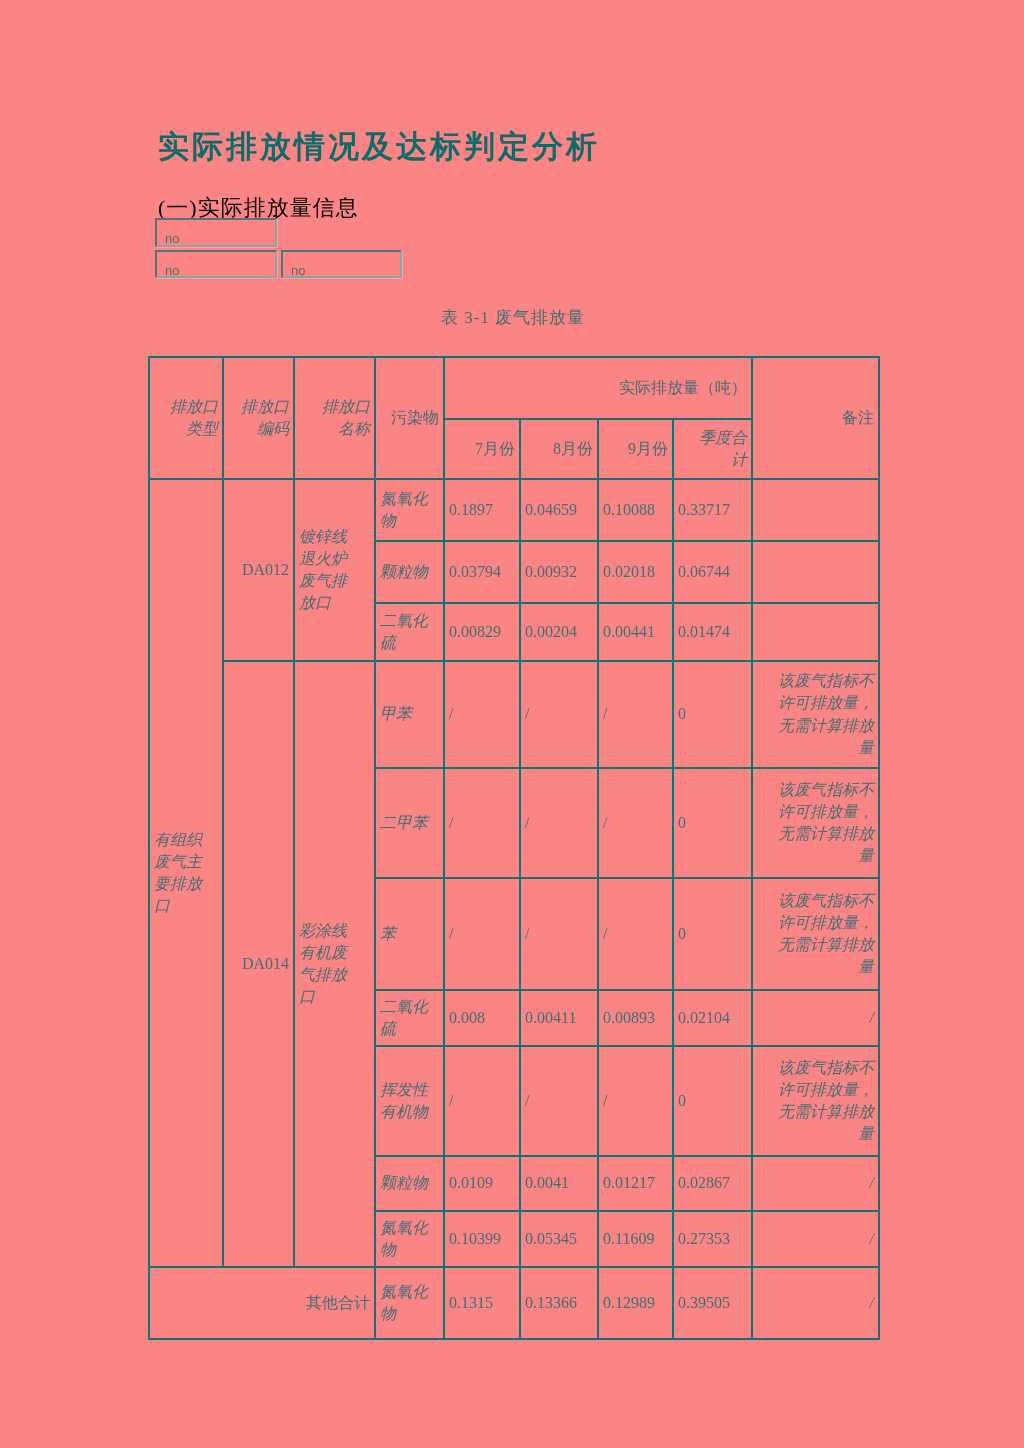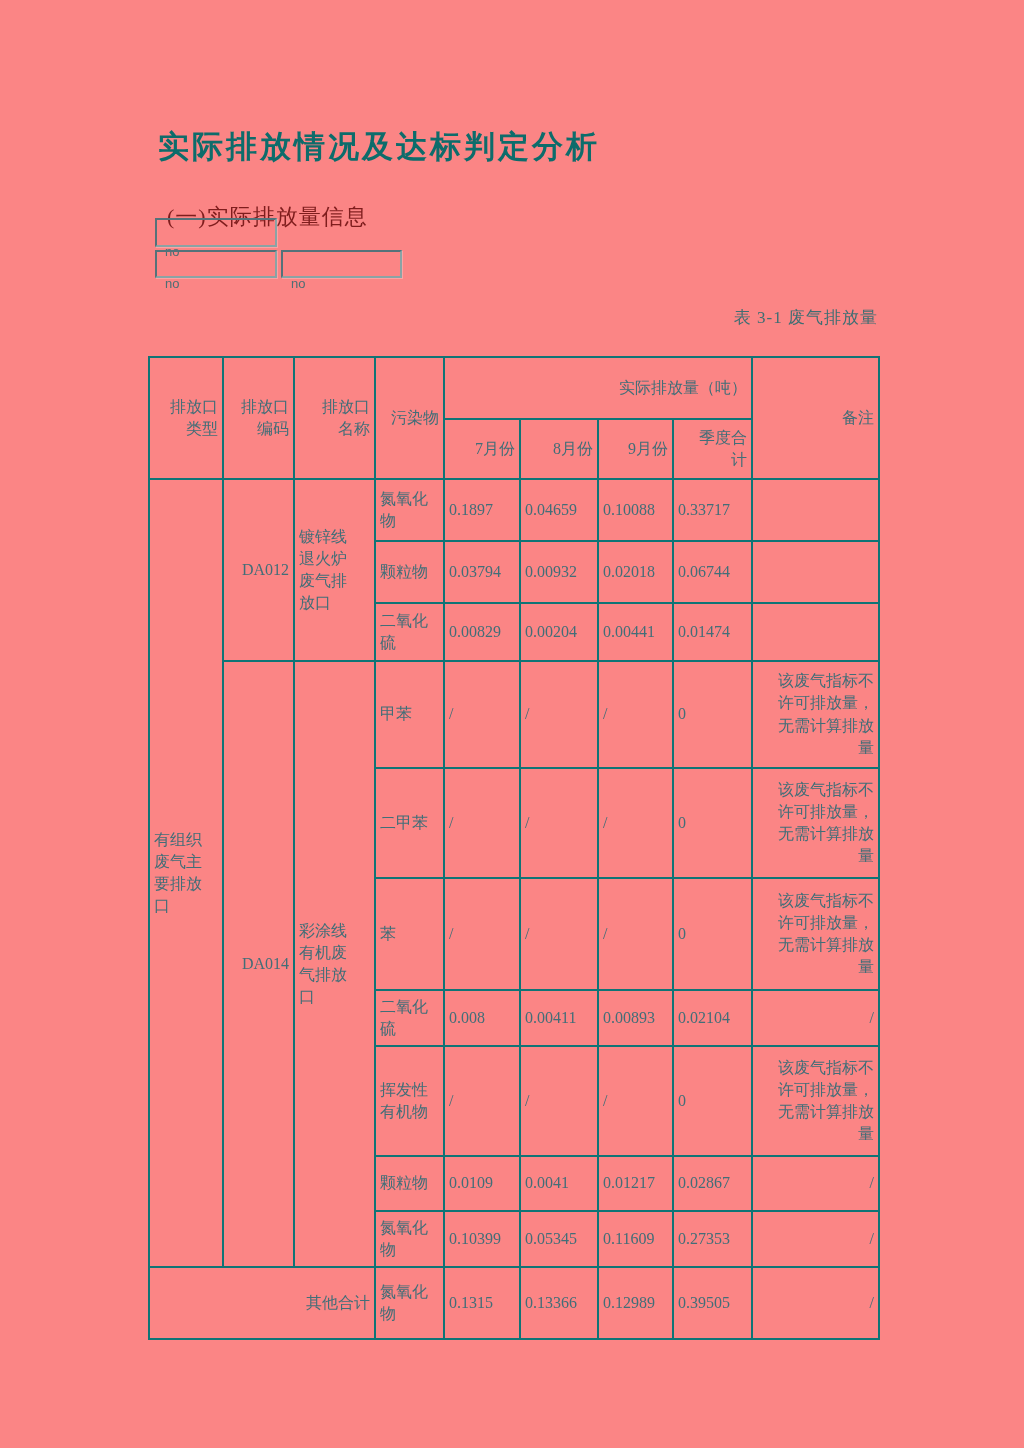--- a/index.html
+++ b/index.html
@@ -7,49 +7,49 @@
     position:relative; width:1024px; height:1448px; overflow:hidden;
     background:#FB8585;
     font-family:"Liberation Serif","DejaVu Serif",serif;
     color:#426E78;
   }
   .page-title {
     position:absolute; left:154px; top:122px; margin:4px;
     font-size:31px; font-weight:bold; letter-spacing:3px; color:#0D6C6B;
   }
   .section-heading {
-    position:absolute; left:154px; top:189px; margin:13px;
-    font-size:22px; font-weight:normal; letter-spacing:1px; color:#7f1d1d;
+    position:absolute; left:154px; top:189px; margin:4px;
+    font-size:22px; font-weight:normal; letter-spacing:1px; color:#000000;
   }
   .fld {
     position:absolute; box-sizing:border-box;
     border:2px solid; border-color:#53727A #8AA3A5 #8AA3A5 #53727A;
     background:transparent;
     font-family:"Liberation Sans","DejaVu Sans",sans-serif;
-    font-size:13px; color:#4E6E74; padding:24px 0 0 8px;
+    font-size:13px; color:#4E6E74; padding:11px 0 0 8px;
     box-shadow:1px 1px 0 rgba(255,255,255,0.25);
   }
   .fld-1 { left:155px; top:218px; width:122px; height:29px; }
   .fld-2 { left:155px; top:250px; width:122px; height:28px; }
   .fld-3 { left:281px; top:250px; width:121px; height:28px; }
   .table-caption {
     position:absolute; left:148px; top:306px; width:730px; margin:0;
-    text-align:right; font-size:17px; letter-spacing:1px; color:#3E6E73;
+    text-align:center; font-size:17px; letter-spacing:1px; color:#3E6E73;
   }
   table.emissions {
     position:absolute; left:148px; top:356px; width:730px;
     border-collapse:collapse; table-layout:fixed;
   }
   .emissions th, .emissions td {
     border:2px solid #0F7476;
     font-size:16px; font-weight:normal; color:#426E78;
     vertical-align:middle; padding:2px 4px; overflow:hidden;
     line-height:1.38;
   }
-  .pre { white-space:pre-line; }
+  .pre { white-space:pre-line;font-style:italic; }
   .c   { text-align:right; }
   .l   { text-align:left; padding-left:7px; }
   .val { text-align:left; padding-left:8px; font-size:17px; }
   .remark { text-align:right; padding:3px 5px; line-height:1.32; }
 </style>
 </head>
 <body>
 
 <div class="page">
 

